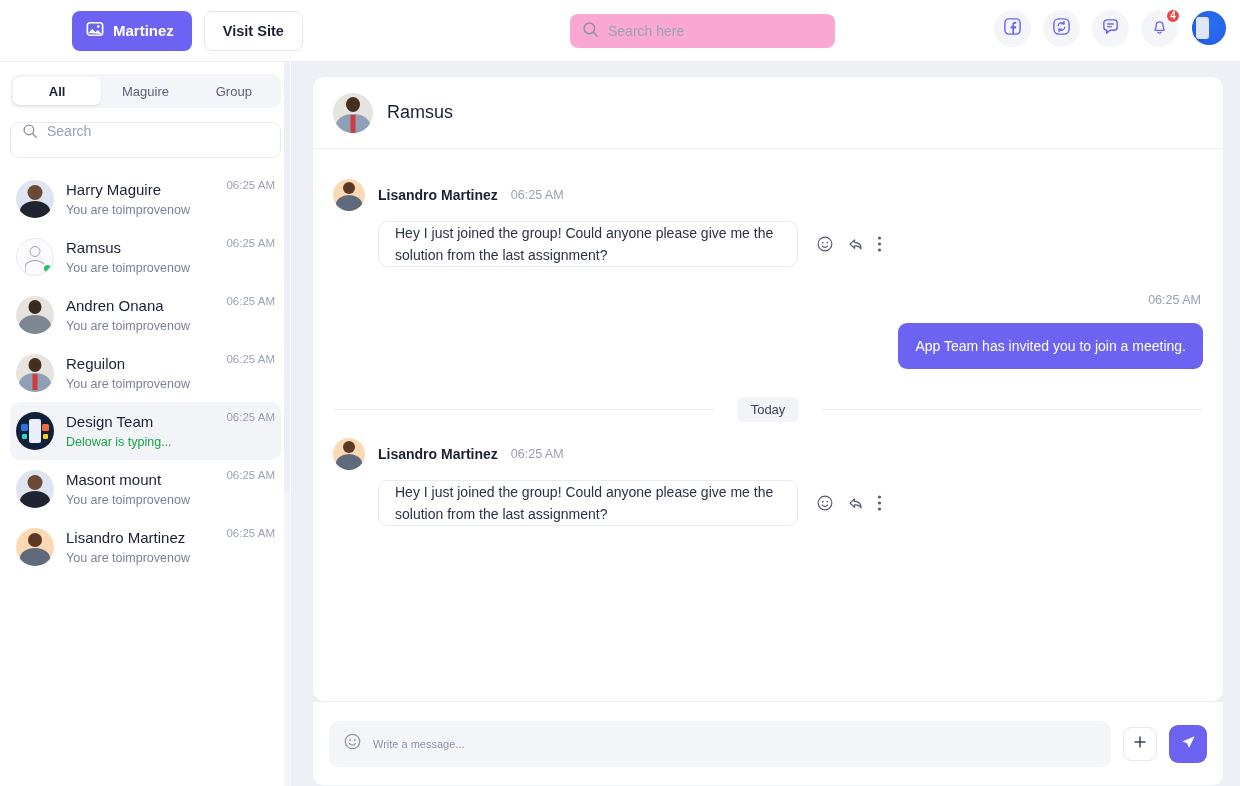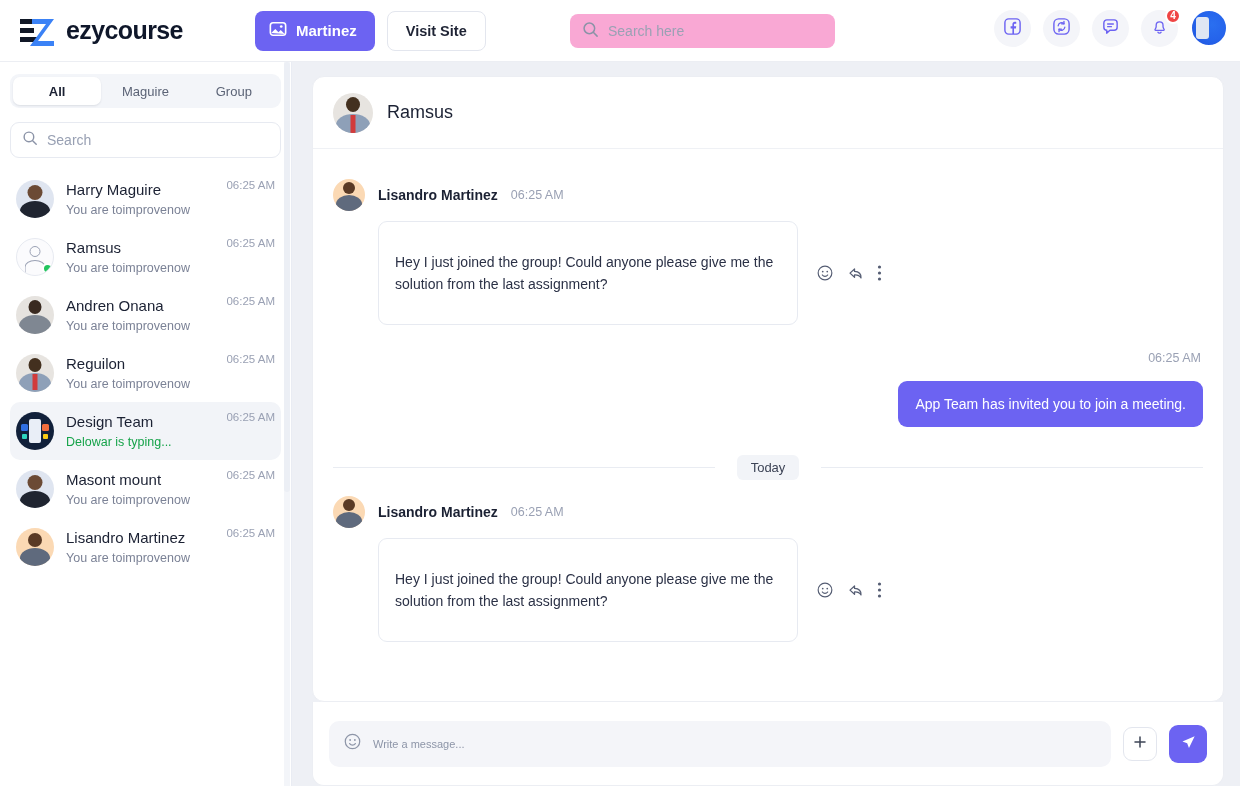--- a/index.html
+++ b/index.html
@@ -88,21 +88,21 @@
   .tab {
     flex: 1; height: 28px; border-radius: 7px;
     display: flex; align-items: center; justify-content: center;
     font-size: 13px; color: #5b6376; cursor: pointer;
   }
   .tab.active { background: #fff; color: #1b2133; font-weight: 600; box-shadow: 0 1px 2px rgba(20,25,45,.10); }
 
   .side-search {
     margin: 14px 10px 0 10px; height: 36px;
     background: #fff; border: 1px solid #e7eaf1; border-radius: 9px;
-    display: flex; align-items: center; padding: 0 11px; gap: 9px;
+    display: flex; align-items: flex-start; padding: 0 11px; gap: 9px;
   }
   .side-search input {
     border: none; outline: none; background: transparent;
     font-size: 14px; color: #3d4456; width: 200px;
     font-family: "Liberation Sans", sans-serif;
   }
   .side-search input::placeholder { color: #98a0b3; }
 
   .convlist { margin-top: 12px; position: relative; }
   .conv {
@@ -149,21 +149,21 @@
   .msg-row { margin-top: 16px; }
   .msg-meta { display: flex; align-items: center; gap: 13px; }
   .msg-meta .av { width: 32px; height: 32px; border-radius: 50%; overflow: hidden; position: relative; flex: none; }
   .msg-meta .who { font-size: 14px; font-weight: 700; color: #1b2133; }
   .msg-meta .tm { font-size: 12.5px; color: #9aa1b4; }
 
   .bubble-line { display: flex; align-items: center; gap: 18px; margin-top: 10px; margin-left: 45px; }
   .bubble {
     max-width: 420px;
     border: 1px solid #e7eaf1; border-radius: 9px;
-    padding: 29px 16px; font-size: 14px; line-height: 22px; color: #2b3146;
+    padding: 0 16px; font-size: 14px; line-height: 22px; color: #2b3146;
     background: #fff;
   }
   .msg-actions { display: flex; align-items: center; gap: 12px; }
   .act { cursor: pointer; display: flex; }
 
   .out-row { margin-top: 26px; display: flex; flex-direction: column; align-items: flex-end; }
   .out-time { font-size: 12.5px; color: #9aa1b4; margin-right: 2px; }
   .bubble-out {
     margin-top: 16px;
     background: #6c63f2; color: #fff;
@@ -214,31 +214,20 @@
   
   .ph { position: absolute; inset: 0; }
   .ph .head { position: absolute; left: 50%; transform: translateX(-50%); border-radius: 50%; }
   .ph .body { position: absolute; left: 50%; transform: translateX(-50%); border-radius: 50% 50% 0 0; }
 </style>
 </head>
 <body>
 
 <div class="topbar">
 
-  <div class="logo-wrap">
-    <span class="logo-mark">
-      <svg width="42" height="30" viewBox="0 0 42 30">
-        <path d="M4 3 h20 v5 H4z" fill="#111827"></path>
-        <path d="M4 12 h14 v5 H4z" fill="#111827"></path>
-        <path d="M4 21 h18 v5 H4z" fill="#111827"></path>
-        <path d="M16 3 h22 l-16 22 h16 v5 H14 l16 -22 h-14z" fill="#3b82f6"></path>
-      </svg>
-    </span>
-    <span class="logo-text">ezycourse</span>
-  </div>
 
   <button class="btn-gallery">
     <span>
       <svg width="18" height="18" viewBox="0 0 20 20" fill="none">
         <rect x="1.5" y="3" width="17" height="14" rx="3" stroke="#fff" stroke-width="1.8"></rect>
         <path d="M2.5 14.5 L7 10 l3.5 3.5 L13 11.2 l4.5 4.3" fill="#fff"></path>
         <circle cx="13.6" cy="7.2" r="1.5" fill="#fff"></circle>
       </svg>
     </span>
     <span>Martinez</span>

